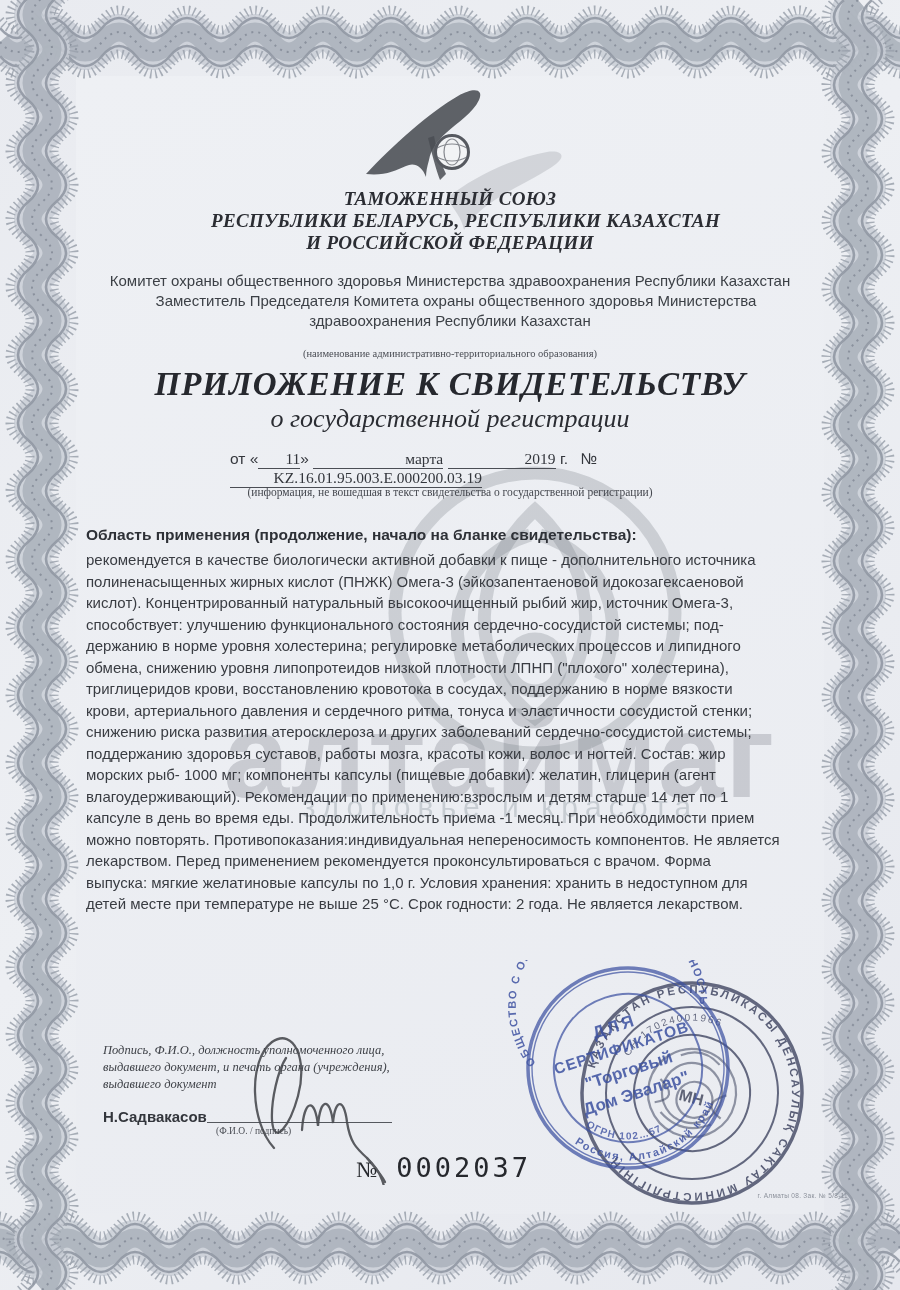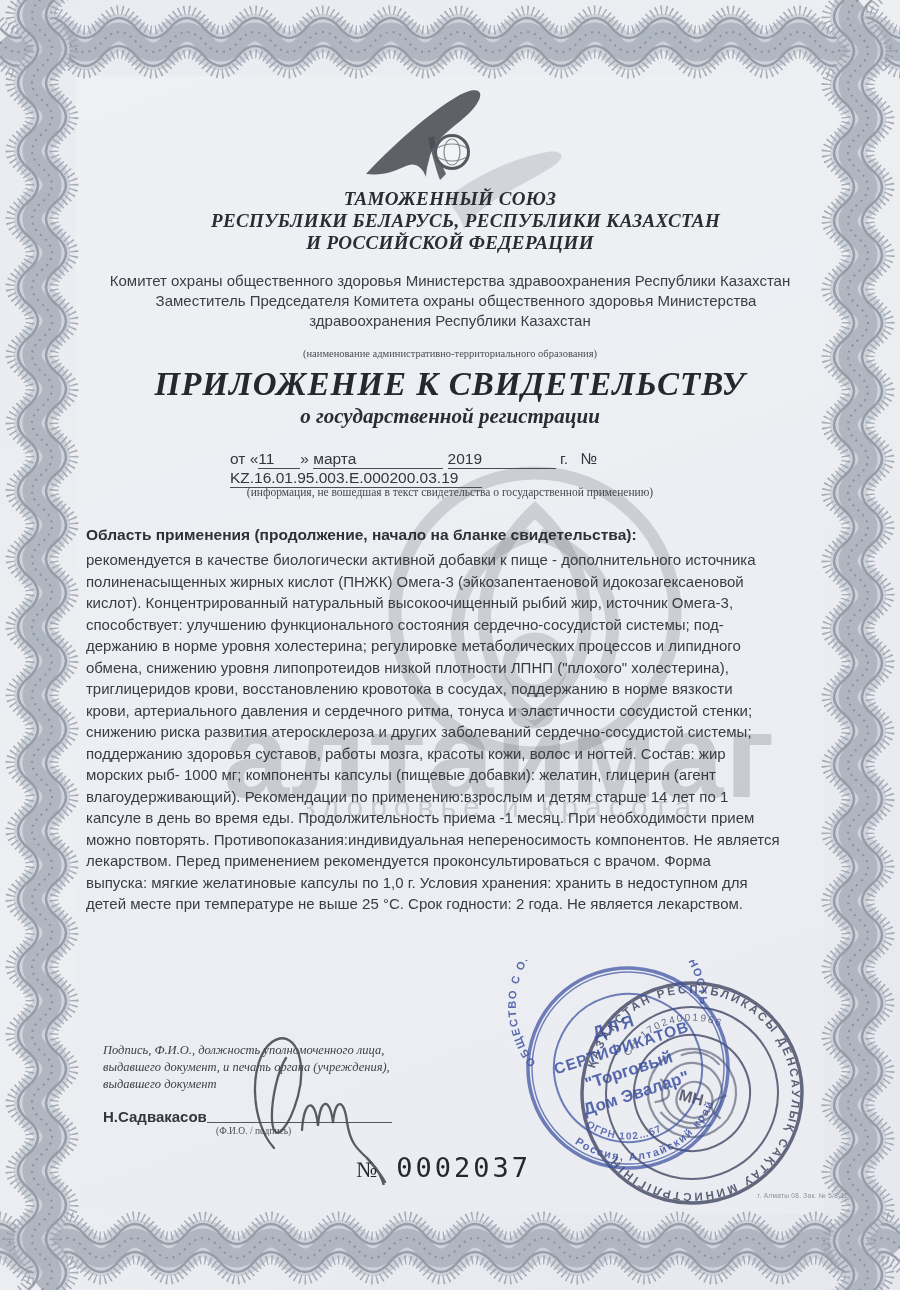--- a/index.html
+++ b/index.html
@@ -12,24 +12,24 @@
   #border-svg{position:absolute;inset:0;}
   .abs{position:absolute;}
   .ctr{left:0;right:0;text-align:center;}
   
   .union{font-family:"Liberation Serif",serif;font-style:italic;font-weight:bold;
          font-size:19px;line-height:22px;color:#2b2d33;letter-spacing:.4px;}
   .committee{font-size:15px;line-height:20px;color:#3c4046;}
   .small-cap{font-family:"Liberation Serif",serif;font-size:10.5px;color:#4a4d54;}
   .doc-title{font-family:"Liberation Serif",serif;font-style:italic;font-weight:bold;
              font-size:33px;letter-spacing:1px;color:#26282e;}
-  .doc-sub{font-family:"Liberation Serif",serif;font-style:italic;font-weight:bold;
-           font-size:21px;color:#2b2d33;}
+  .doc-sub{font-family:"Liberation Serif",serif;font-style:italic;font-weight:normal;
+           font-size:26px;color:#2b2d33;}
   .date-row{font-size:15.5px;color:#33363c;}
-  .date-row .u{display:inline-block;border-bottom:1.4px solid #4a4d54;text-align:left;}
+  .date-row .u{display:inline-block;border-bottom:1.4px solid #4a4d54;text-align:right;font-family:Liberation Serif, serif;}
   .info-cap{font-family:"Liberation Serif",serif;font-size:11.5px;color:#45484f;}
   
   .body-head{font-size:15.5px;font-weight:bold;color:#2e3137;}
   .body-lines{font-size:15px;line-height:21.5px;color:#393c42;}
   .body-lines div{white-space:nowrap;}
   
   .sig-cap{font-family:"Liberation Serif",serif;font-size:12.5px;line-height:17px;color:#3e4147;}
   .sig-name{font-size:15px;font-weight:600;color:#33363c;}
   .sig-rule{border-bottom:1.6px solid #55585e;}
   .sig-under{font-family:"Liberation Serif",serif;font-size:9.5px;color:#4a4d54;}
@@ -128,21 +128,21 @@
 
   <div class="abs date-row" style="left:230px;top:450px;width:620px;">
     <span>от «</span><span class="u" style="min-width:42px;">11</span><span>»</span>
     <span class="u" style="min-width:130px;">марта</span>
     <span class="u" style="min-width:108px;">2019</span>
     <span>г.</span>
     <span style="margin-left:8px;">№</span>
     <span class="u" style="min-width:252px;">KZ.16.01.95.003.E.000200.03.19</span>
   </div>
 
-  <div class="abs ctr info-cap" style="top:486px;">(информация, не вошедшая в текст свидетельства о государственной применению)</div>
+  <div class="abs ctr info-cap" style="top:486px;">(информация, не вошедшая в текст свидетельства о государственной регистрации)</div>
 
   <div class="abs body-head" style="left:86px;top:526px;">Область применения (продолжение, начало на бланке свидетельства):</div>
   <div class="abs body-lines" style="left:86px;top:549px;width:760px;" id="body-lines">
       <div>рекомендуется в качестве биологически активной добавки к пище - дополнительного источника</div>
       <div>полиненасыщенных жирных кислот (ПНЖК) Омега-3 (эйкозапентаеновой идокозагексаеновой</div>
       <div>кислот). Концентрированный натуральный высокоочищенный рыбий жир, источник Омега-3,</div>
       <div>способствует: улучшению функционального состояния сердечно-сосудистой системы; под-</div>
       <div>держанию в норме уровня холестерина; регулировке метаболических процессов и липидного</div>
       <div>обмена, снижению уровня липопротеидов низкой плотности ЛПНП ("плохого" холестерина),</div>
       <div>триглицеридов крови, восстановлению кровотока в сосудах, поддержанию в норме вязкости</div>

